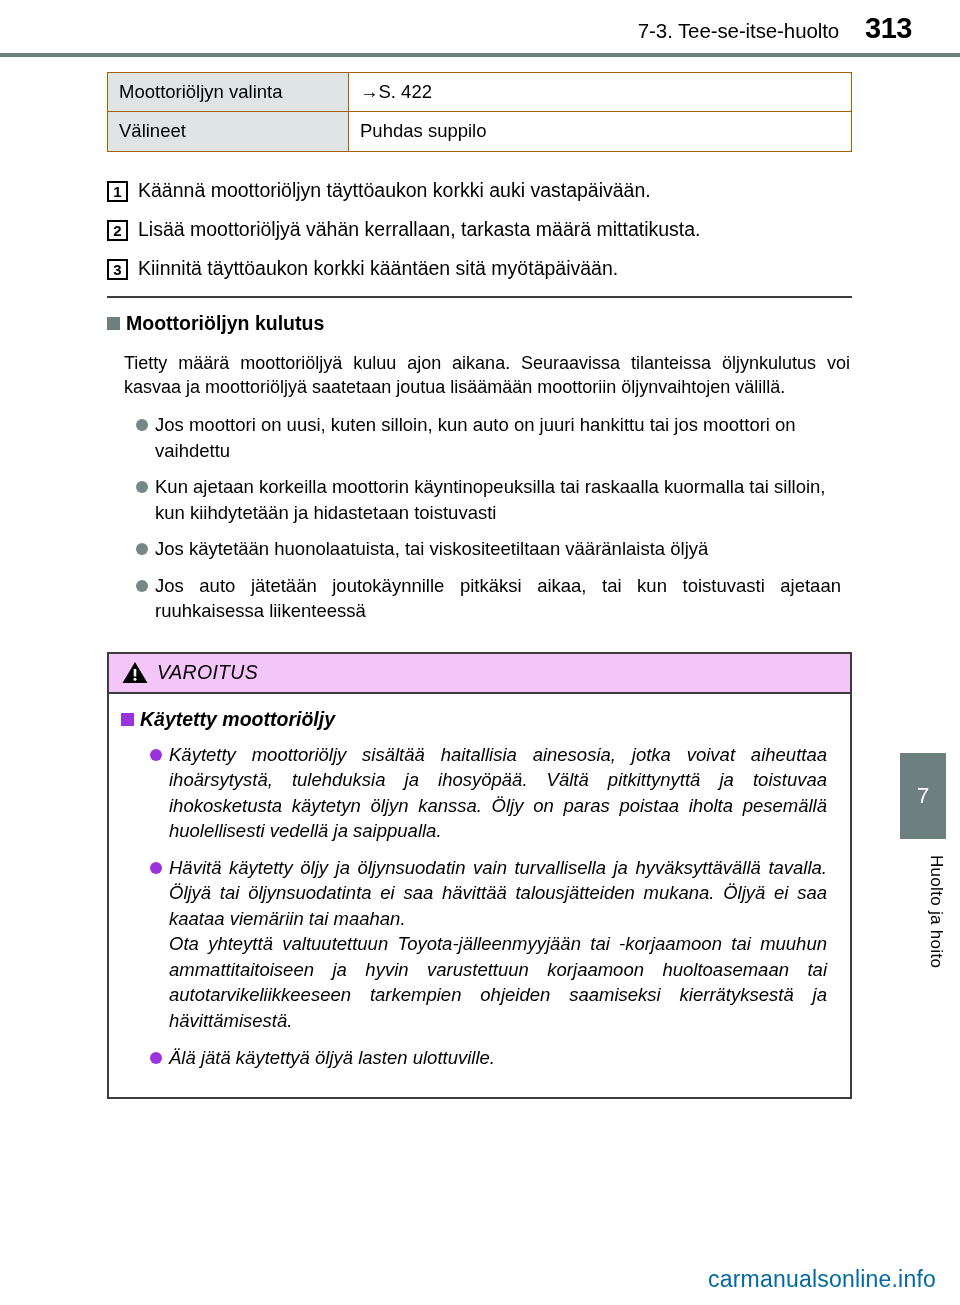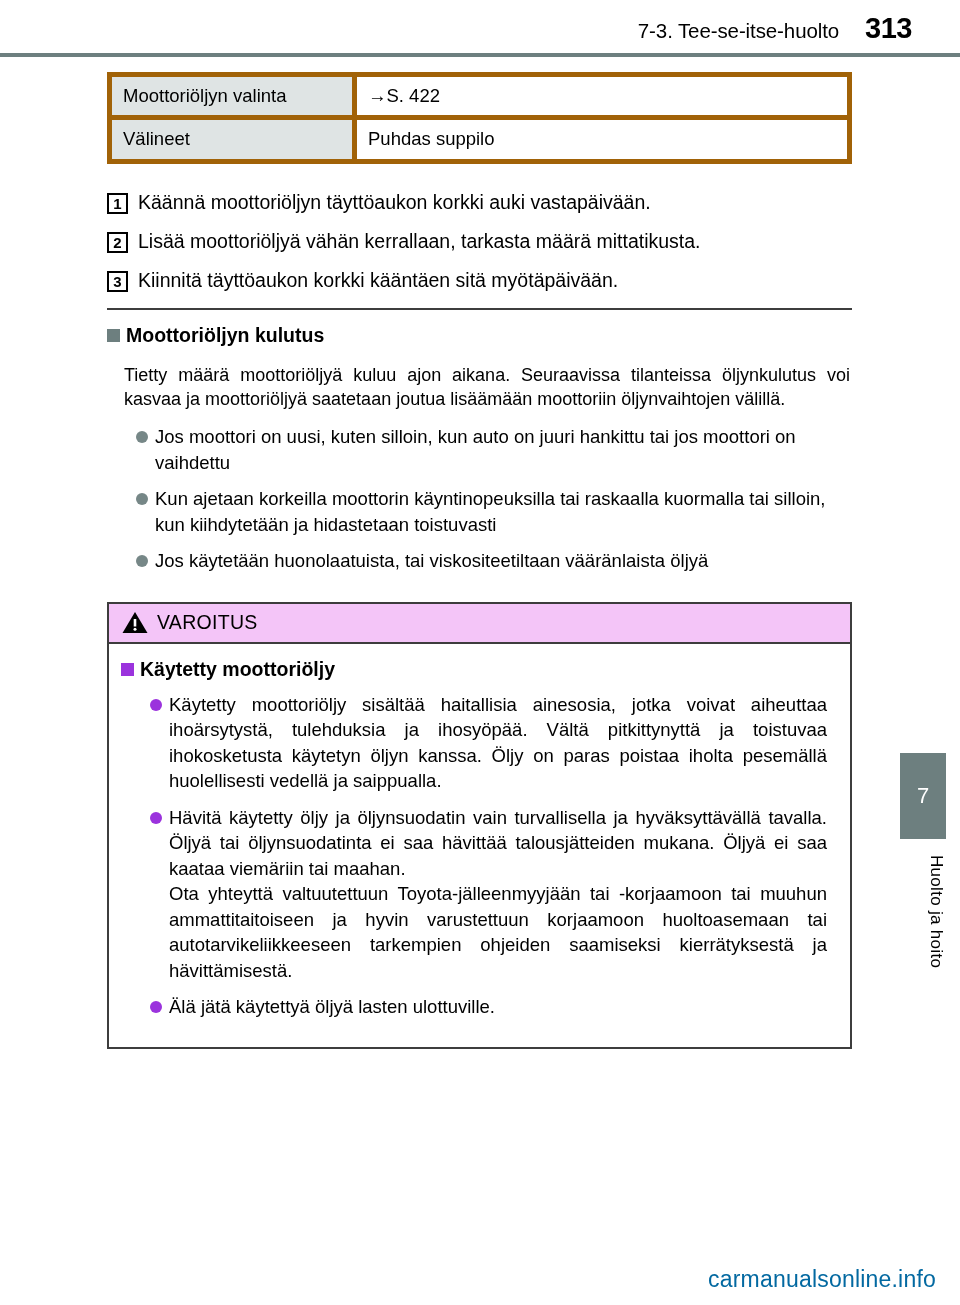--- a/index.html
+++ b/index.html
@@ -60,21 +60,21 @@
     width: 745px;
   }
 
   
   #spec-table {
     border-collapse: collapse;
     width: 745px;
     table-layout: fixed;
   }
   #spec-table td {
-    border: 5px solid #a16207;
+    border: 1px solid #a16207;
     font-size: 18.5px;
     padding: 8px 11px 9px 11px;
     vertical-align: middle;
     line-height: 1.15;
   }
   #spec-table td.label-cell {
     background: #dfe4e4;
     width: 218px;
   }
   #spec-table td.value-cell {
@@ -171,20 +171,21 @@
   .bullet-dot.purple { background: #9b33dd; }
   .bullet-item.nojustify { text-align: left; }
 
   
   #warning-box {
     margin-top: 28px;
     width: 745px;
     border: 2px solid #3d3d3d;
     box-sizing: border-box;
     background: #ffffff;
+    font-style: italic;
   }
   #warning-header {
     background: #f4c5f8;
     border-bottom: 2px solid #3d3d3d;
     height: 38px;
     display: flex;
     align-items: center;
     padding-left: 13px;
   }
   #warning-icon {
@@ -301,20 +302,24 @@
         <span class="bullet-dot gray"></span>
         <span>Jos moottori on uusi, kuten silloin, kun auto on juuri hankittu tai jos moottori on vaihdettu</span>
       </li>
       <li class="bullet-item nojustify">
         <span class="bullet-dot gray"></span>
         <span>Kun ajetaan korkeilla moottorin käyntinopeuksilla tai raskaalla kuormalla tai silloin, kun kiihdytetään ja hidastetaan toistuvasti</span>
       </li>
       <li class="bullet-item nojustify">
         <span class="bullet-dot gray"></span>
         <span>Jos käytetään huonolaatuista, tai viskositeetiltaan vääränlaista öljyä</span>
+      </li>
+      <li class="bullet-item">
+        <span class="bullet-dot gray"></span>
+        <span>Jos auto jätetään joutokäynnille pitkäksi aikaa, tai kun toistuvasti ajetaan ruuhkaisessa liikenteessä</span>
       </li>
     </ul>
   </div>
 
   <div id="warning-box">
     <div id="warning-header">
       <svg id="warning-icon" viewBox="0 0 26 23">
         <polygon points="13,1 25.5,22 0.5,22" fill="#000000"></polygon>
         <rect x="11.7" y="8" width="2.6" height="7.5" fill="#ffffff"></rect>
         <circle cx="13" cy="18.3" r="1.5" fill="#ffffff"></circle>

